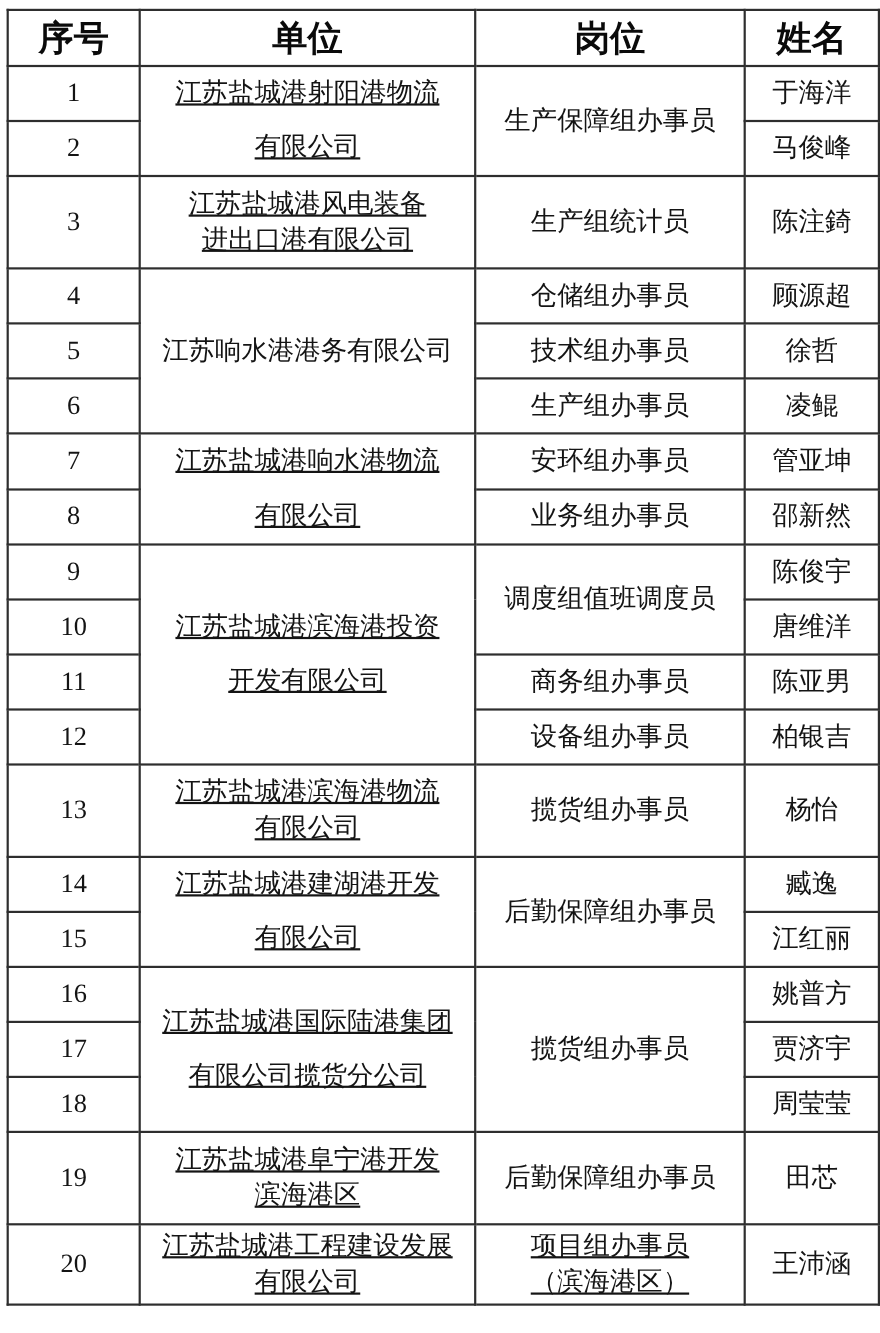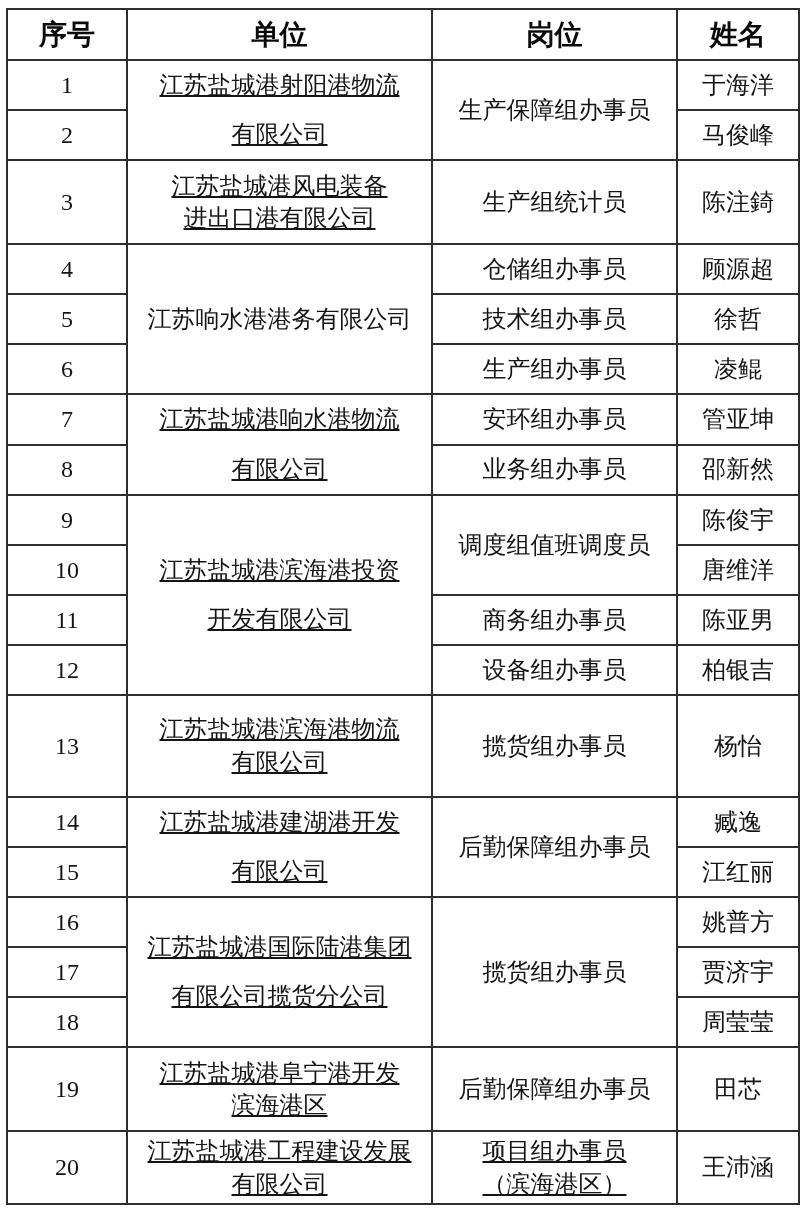--- a/index.html
+++ b/index.html
@@ -30,21 +30,21 @@
   table.roster td {
     border: 2px solid #2e2e2e;
     text-align: center;
     vertical-align: middle;
     padding: 0;
     overflow: hidden;
   }
   table.roster th {
     font-family: "Liberation Sans", "DejaVu Sans", sans-serif;
     font-weight: 700;
-    font-size: 28px;
+    font-size: 32px;
     color: #0a0a0a;
     height: 49px;
   }
   table.roster td {
     font-size: 24px;
     line-height: 1.35;
   }
   td.col-seq {
     font-size: 25px;
   }
@@ -133,21 +133,21 @@
         <tr style="height: 50px;">
           <td class="col-seq">11</td>
           <td class="col-position">商务组办事员</td>
           <td class="col-name">陈亚男</td>
         </tr>
         <tr style="height: 50px;">
           <td class="col-seq">12</td>
           <td class="col-position">设备组办事员</td>
           <td class="col-name">柏银吉</td>
         </tr>
-        <tr style="height: 102px; margin-left: 45px;">
+        <tr style="height: 84px; margin-left: 45px;">
           <td class="col-seq">13</td>
           <td class="col-unit ml">江苏盐城港滨海港物流
 有限公司</td>
           <td class="col-position">揽货组办事员</td>
           <td class="col-name">杨怡</td>
         </tr>
         <tr style="height: 50px; padding-left: 44px;">
           <td class="col-seq">14</td>
           <td rowspan="2" class="col-unit ml tall">江苏盐城港建湖港开发
 有限公司</td>

